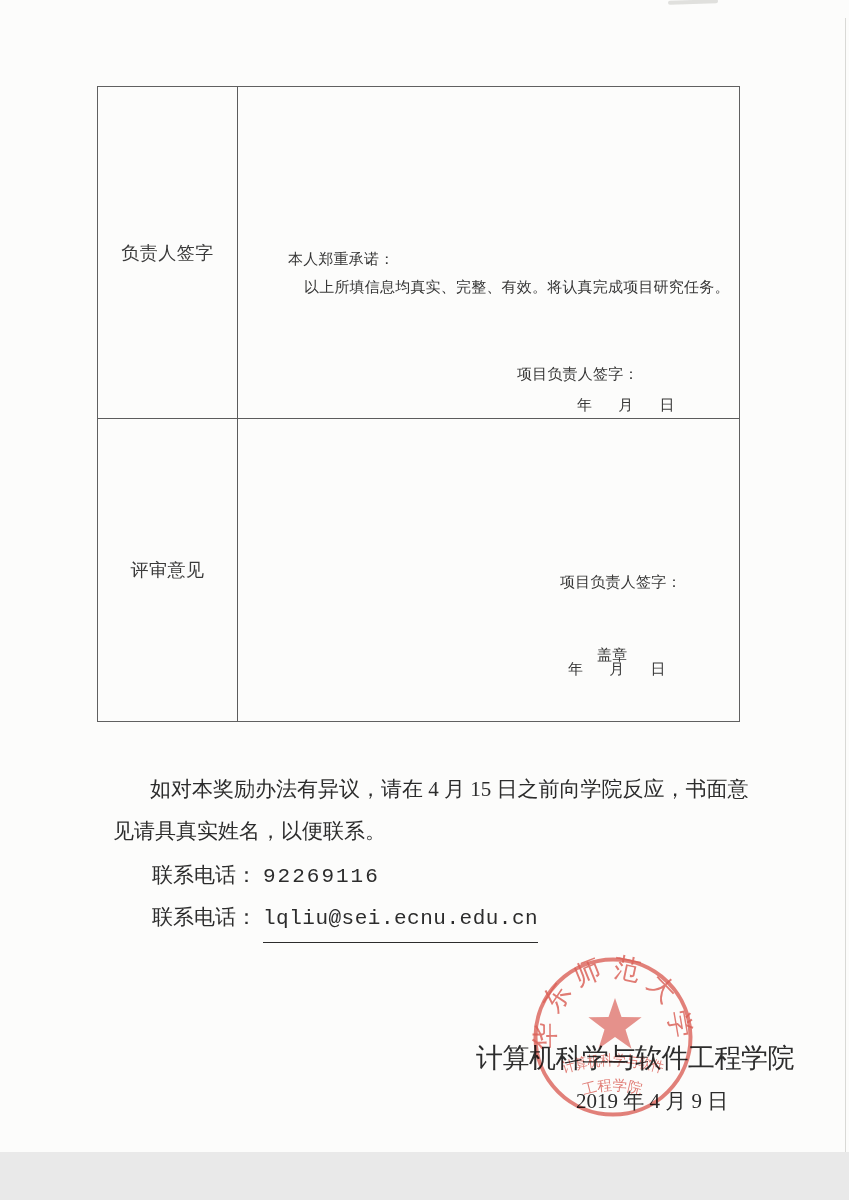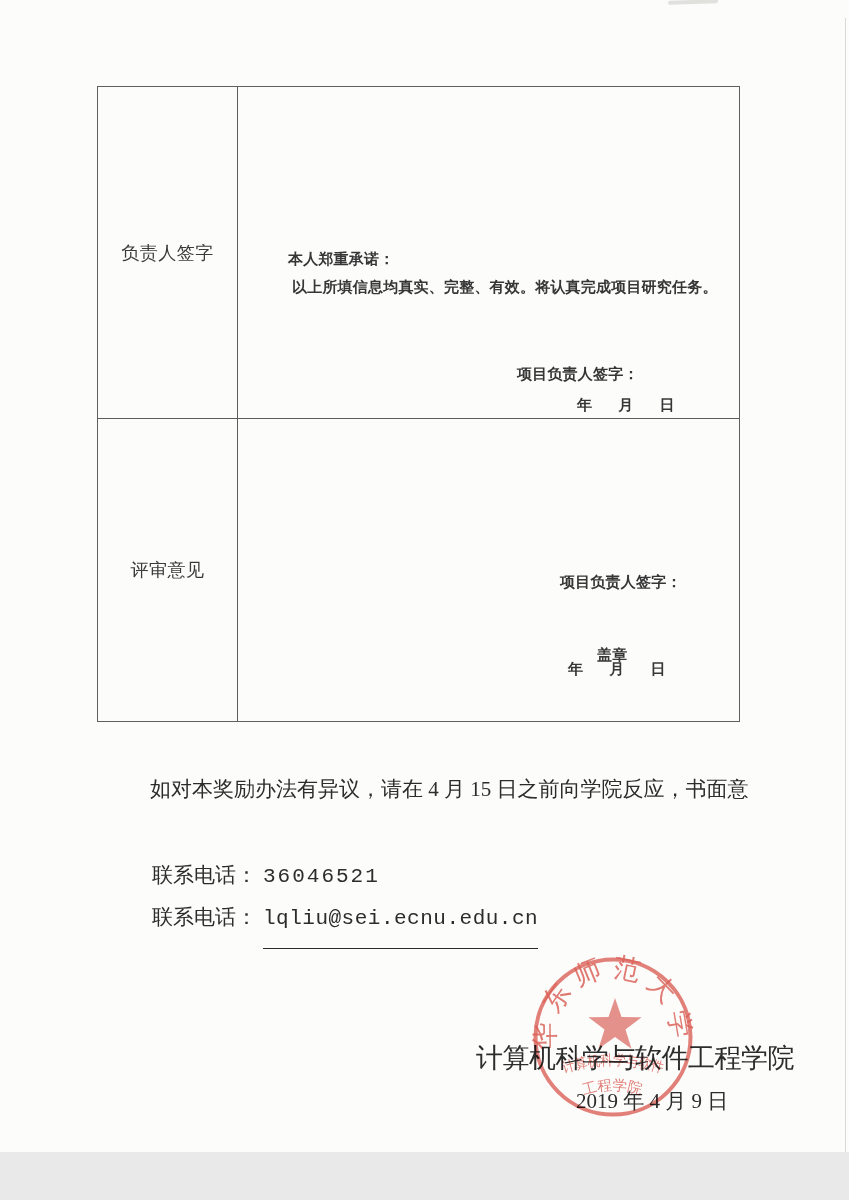--- a/index.html
+++ b/index.html
@@ -18,40 +18,40 @@
     border:1.5px solid #606060;box-sizing:border-box;
   }
   .trow{display:flex;box-sizing:border-box;}
   .trow1{height:332px;border-bottom:1px solid #5c5c5c;}
   .trow2{height:302px;}
   .label-cell{
     width:140px;flex:0 0 140px;border-right:1px solid #5c5c5c;box-sizing:border-box;
     display:flex;align-items:center;justify-content:center;
   }
   .label-cell span{font-size:18px;letter-spacing:0.5px;color:#3a3a3a;white-space:nowrap;}
-  .content-cell{position:relative;flex:1;font-weight:bold;}
+  .content-cell{position:relative;flex:1;}
   .cellline{position:absolute;white-space:nowrap;font-size:15px;letter-spacing:0.2px;color:#363636;line-height:1.15;}
   .promise-title{left:50px;top:164px;}
-  .promise-body{left:54px;top:192px;text-align:center;}
+  .promise-body{left:66px;top:192px;text-align:center;}
   .sig1{left:279px;top:279px;}
   .date1{left:339px;top:310px;}
   .sig2{left:322px;top:155px;}
   .stamp2{left:359px;top:228px;}
   .date2{left:330px;top:242px;}
   .date-parts span + span{margin-left:26px;}
 
   
   .nline{position:absolute;white-space:nowrap;font-size:21px;color:#2c2c2c;line-height:1.1;}
   .n1{left:150px;top:778px;}
   .n2{left:113px;top:820px;}
   .n-phone{left:152px;top:864px;}
   .n-email{left:152px;top:906px;}
   .mono{font-family:"Liberation Mono","DejaVu Sans Mono",monospace;font-size:21px;}
   .phone-num{letter-spacing:2px;margin-left:6px;}
-  .email-addr{letter-spacing:0.5px;margin-left:6px;border-bottom:1.5px solid #2c2c2c;padding-bottom:18px;}
+  .email-addr{letter-spacing:0.5px;margin-left:6px;border-bottom:1.5px solid #2c2c2c;padding-bottom:12px;}
 
   
   .inst{position:absolute;left:476px;top:1040px;font-size:27px;letter-spacing:-0.5px;white-space:nowrap;color:#2c2c2c;}
   .fdate{position:absolute;left:576px;top:1087px;font-size:21px;white-space:nowrap;color:#2c2c2c;}
 
   
   .seal{
     position:absolute;left:518px;top:944px;width:192px;height:188px;
     mix-blend-mode:multiply;opacity:.88;filter:blur(.3px);
   }
@@ -90,23 +90,24 @@
         <div class="cellline stamp2">盖章</div>
         <div class="cellline date2 date-parts">
           <span>年</span><span>月</span><span>日</span>
         </div>
       </div>
     </div>
 
   </div>
 
   <div class="nline n1">如对本奖励办法有异议，请在 4 月 15 日之前向学院反应，书面意</div>
+  <div class="nline n2">见请具真实姓名，以便联系。</div>
 
   <div class="nline n-phone">
-    <span>联系电话：</span><span class="mono phone-num">36046521</span>
+    <span>联系电话：</span><span class="mono phone-num">92269116</span>
   </div>
 
   <div class="nline n-email">
     <span>联系电话：</span><span class="mono email-addr">lqliu@sei.ecnu.edu.cn</span>
   </div>
 
   <div class="inst">计算机科学与软件工程学院</div>
   <div class="fdate">2019 年 4 月 9 日</div>
 
   <svg class="seal" viewBox="0 0 192 188" aria-hidden="true">

